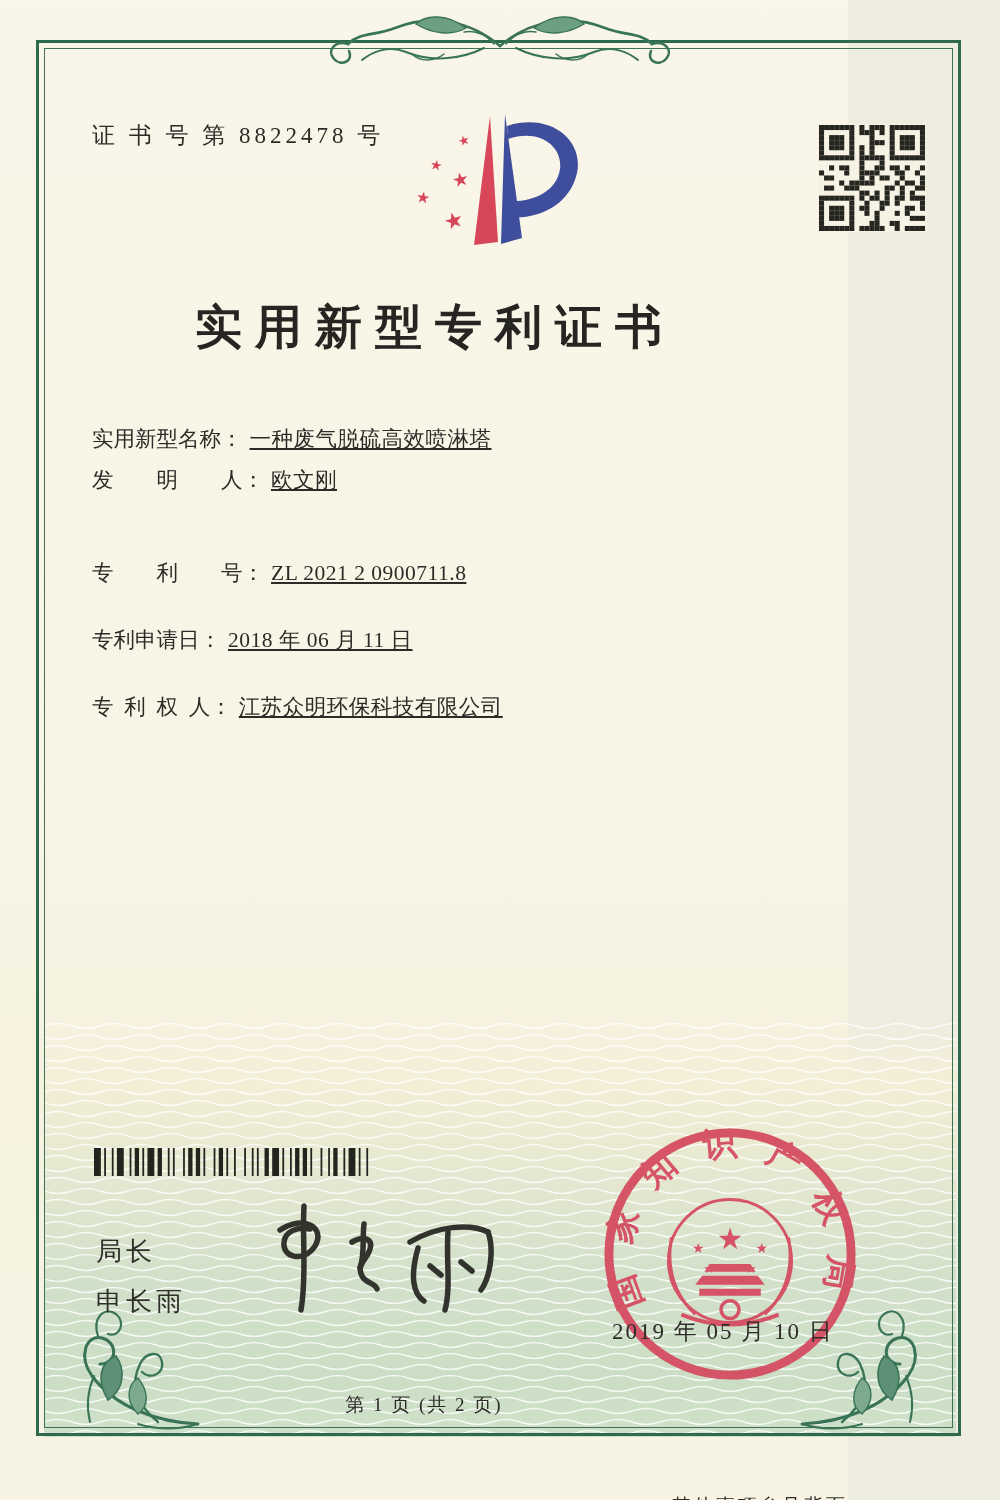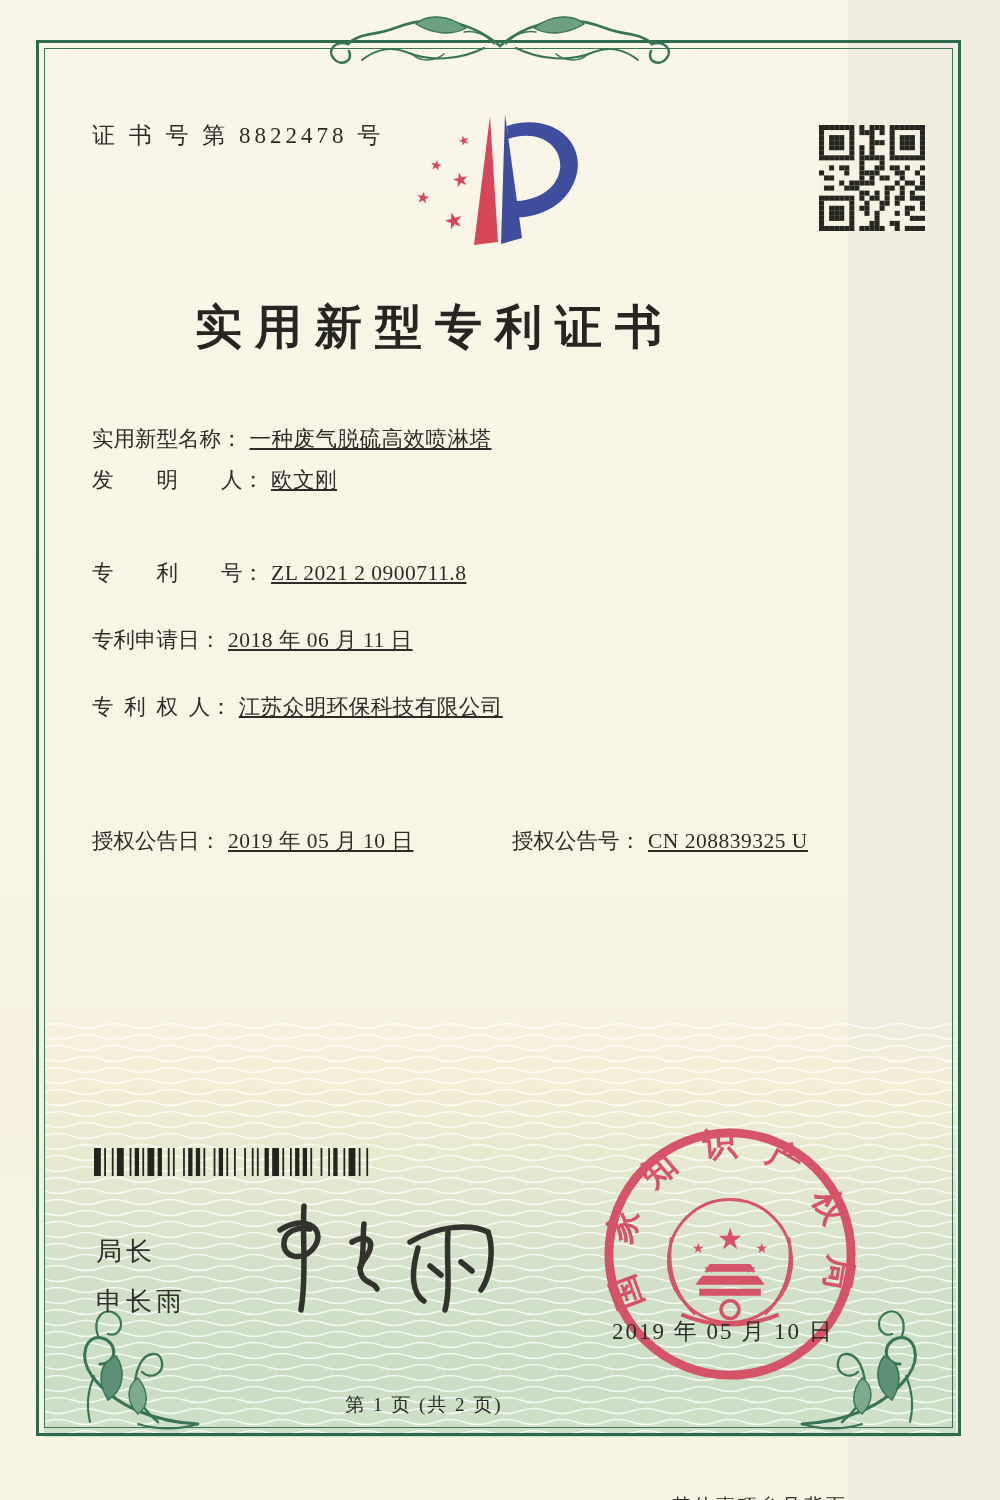--- a/index.html
+++ b/index.html
@@ -374,24 +374,20 @@
       </svg>
   </div>
 
   <div class="title">实用新型专利证书</div>
 
   <div class="frow" style="top:424px;"><span class="lbl">实用新型名称：</span><span class="val">一种废气脱硫高效喷淋塔</span></div>
   <div class="frow" style="top:465px;"><span class="lbl">发　　明　　人：</span><span class="val">欧文刚</span></div>
   <div class="frow" style="top:558px;"><span class="lbl">专　　利　　号：</span><span class="val">ZL 2021 2 0900711.8</span></div>
   <div class="frow" style="top:625px;"><span class="lbl">专利申请日：</span><span class="val">2018 年 06 月 11 日</span></div>
   <div class="frow" style="top:692px;"><span class="lbl">专 利 权 人：</span><span class="val">江苏众明环保科技有限公司</span></div>
-  <div class="frow" style="top:826px;width:860px;">
-    <span>授权公告日：</span><span class="val">2019 年 05 月 10 日</span>
-    <span class="grant2"><span>授权公告号：</span><span class="val">CN 208839325 U</span></span>
-  </div>
 
 
   <svg class="barcode" id="barcodeSvg" height="28" viewBox="0 0 253.00000000000014 28" preserveAspectRatio="none" width="280">
       <rect x="0" y="0" width="6.199999999999999" height="28" fill="#24241f"></rect>
       <rect x="9.2" y="0" width="1.5999999999999999" height="28" fill="#24241f"></rect>
       <rect x="16.1" y="0" width="1.5999999999999999" height="28" fill="#24241f"></rect>
       <rect x="20.700000000000003" y="0" width="6.199999999999999" height="28" fill="#24241f"></rect>
       <rect x="32.2" y="0" width="1.5999999999999999" height="28" fill="#24241f"></rect>
       <rect x="36.8" y="0" width="3.8999999999999995" height="28" fill="#24241f"></rect>
       <rect x="43.699999999999996" y="0" width="1.5999999999999999" height="28" fill="#24241f"></rect>

